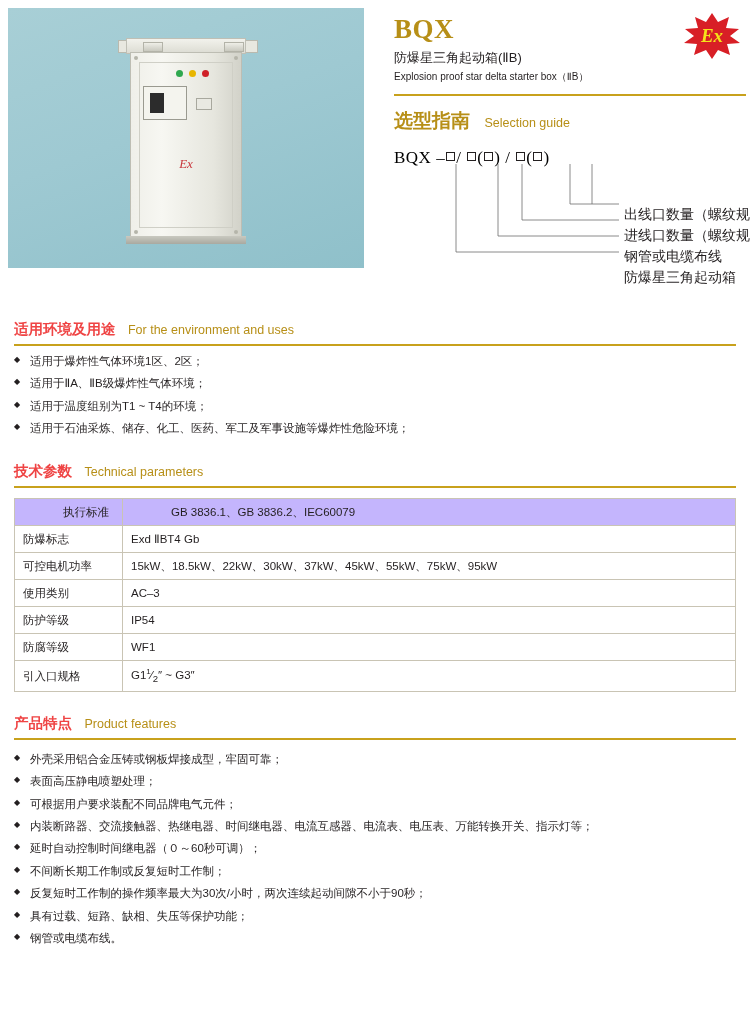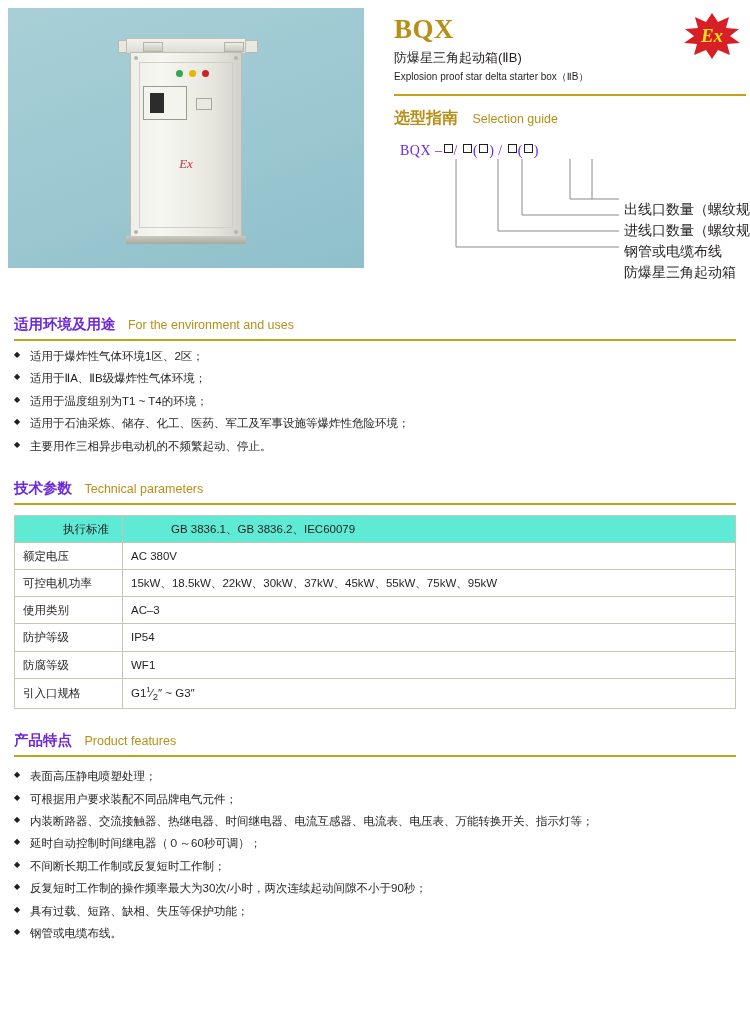--- a/index.html
+++ b/index.html
@@ -81,56 +81,56 @@
   .sub-cn { font-size:13px; color:#231f20; margin-bottom:3px; }
   .sub-en { font-size:10px; color:#231f20; }
   .head-rule { height:2px; background:#c8a11c; margin:10px 0 0 0; width:352px; }
 
   .ex-badge {
     position:absolute; right:4px; top:4px; width:60px; height:48px;
   }
   .ex-badge svg { display:block; }
 
   .sel-head { margin-top:12px; }
-  .sel-cn { color:#b78f17; font-size:16px; font-weight:bold; display:inline-block; }
+  .sel-cn { color:#b78f17; font-size:19px; font-weight:bold; display:inline-block; }
   .sel-en { color:#b78f17; font-size:12.5px; display:inline-block; margin-left:10px; }
 
   .model { margin-top:14px; position:relative; height:150px; }
   .model-code {
-    font-size:14px; letter-spacing:0.5px; font-family:"Liberation Serif", serif;
-    color:#6d28d9; margin-left:6px;
+    font-size:17px; letter-spacing:0.5px; font-family:"Liberation Serif", serif;
+    color:#000000; 
   }
   .model-code .sq {
     display:inline-block; width:9px; height:9px; border:1px solid #231f20;
     margin:0 1px; vertical-align:2px;
   }
   .legend { position:absolute; left:230px; top:56px; font-size:14px; line-height:1.5; }
   .legend div { white-space:nowrap; }
   .model svg { position:absolute; left:0; top:0; }
 
   
   .section { padding:0 14px; }
   .sec-hd { margin-top:22px; }
-  .sec-cn { color:#6d28d9; font-size:14.5px; font-weight:bold; }
+  .sec-cn { color:#ef4444; font-size:14.5px; font-weight:bold; }
   .sec-en { color:#b78f17; font-size:12.5px; margin-left:8px; }
   .sec-rule { height:2px; background:#c8a11c; margin-top:5px; }
 
   .bullets { margin:4px 0 0 0; padding:0; list-style:none; }
   .bullets li {
     font-size:11.5px; line-height:1.95; color:#231f20;
     padding-left:16px; position:relative;
   }
   .bullets li:before {
     content:"\25C6"; position:absolute; left:0; top:0; color:#231f20; font-size:8px; line-height:2.6;
   }
 
   
   table.spec { width:100%; border-collapse:collapse; margin-top:10px; font-size:11.5px; }
   table.spec td { border:1px solid #c9c4b4; padding:5px 8px; line-height:1.4; }
-  table.spec tr:first-child td { background:#5eead4;padding-left:48px; }
+  table.spec tr:first-child td { background:#c4b5fd;padding-left:48px; }
   table.spec td.k { width:108px; }
   table.spec td.v { }
   sup { font-size:8px; }
 
   .feat { margin-top:8px; }
   .feat li { line-height:1.95; }
 </style>
 </head>
 <body>
 
@@ -209,39 +209,38 @@
     <div class="sec-hd">
       <span class="sec-cn">适用环境及用途</span>
       <span class="sec-en">For the environment and uses</span>
       <div class="sec-rule"></div>
     </div>
     <ul class="bullets">
       <li>适用于爆炸性气体环境1区、2区；</li>
       <li>适用于ⅡA、ⅡB级爆炸性气体环境；</li>
       <li>适用于温度组别为T1 ~ T4的环境；</li>
       <li>适用于石油采炼、储存、化工、医药、军工及军事设施等爆炸性危险环境；</li>
-      <li>主要用作三相异步电动机的不频繁起动、停止。</li>
     </ul>
   </div>
 
   <div class="section">
     <div class="sec-hd">
       <span class="sec-cn">技术参数</span>
       <span class="sec-en">Technical parameters</span>
       <div class="sec-rule"></div>
     </div>
     <table class="spec">
       <tbody>
           <tr>
         <td class="k">执行标准</td>
         <td class="v">GB 3836.1、GB 3836.2、IEC60079</td>
       </tr>
       <tr>
-        <td class="k">额定电压</td>
-        <td class="v">AC 380V</td>
+        <td class="k">防爆标志</td>
+        <td class="v">Exd ⅡBT4 Gb</td>
       </tr>
       <tr>
         <td class="k">可控电机功率</td>
         <td class="v">15kW、18.5kW、22kW、30kW、37kW、45kW、55kW、75kW、95kW</td>
       </tr>
       <tr>
         <td class="k">使用类别</td>
         <td class="v">AC–3</td>
       </tr>
       <tr>
@@ -260,20 +259,21 @@
       </table>
   </div>
 
   <div class="section">
     <div class="sec-hd">
       <span class="sec-cn">产品特点</span>
       <span class="sec-en">Product features</span>
       <div class="sec-rule"></div>
     </div>
     <ul class="bullets feat">
+      <li>外壳采用铝合金压铸或钢板焊接成型，牢固可靠；</li>
       <li>表面高压静电喷塑处理；</li>
       <li>可根据用户要求装配不同品牌电气元件；</li>
       <li>内装断路器、交流接触器、热继电器、时间继电器、电流互感器、电流表、电压表、万能转换开关、指示灯等；</li>
       <li>延时自动控制时间继电器（０～60秒可调）；</li>
       <li>不间断长期工作制或反复短时工作制；</li>
       <li>反复短时工作制的操作频率最大为30次/小时，两次连续起动间隙不小于90秒；</li>
       <li>具有过载、短路、缺相、失压等保护功能；</li>
       <li>钢管或电缆布线。</li>
     </ul>
   </div>

